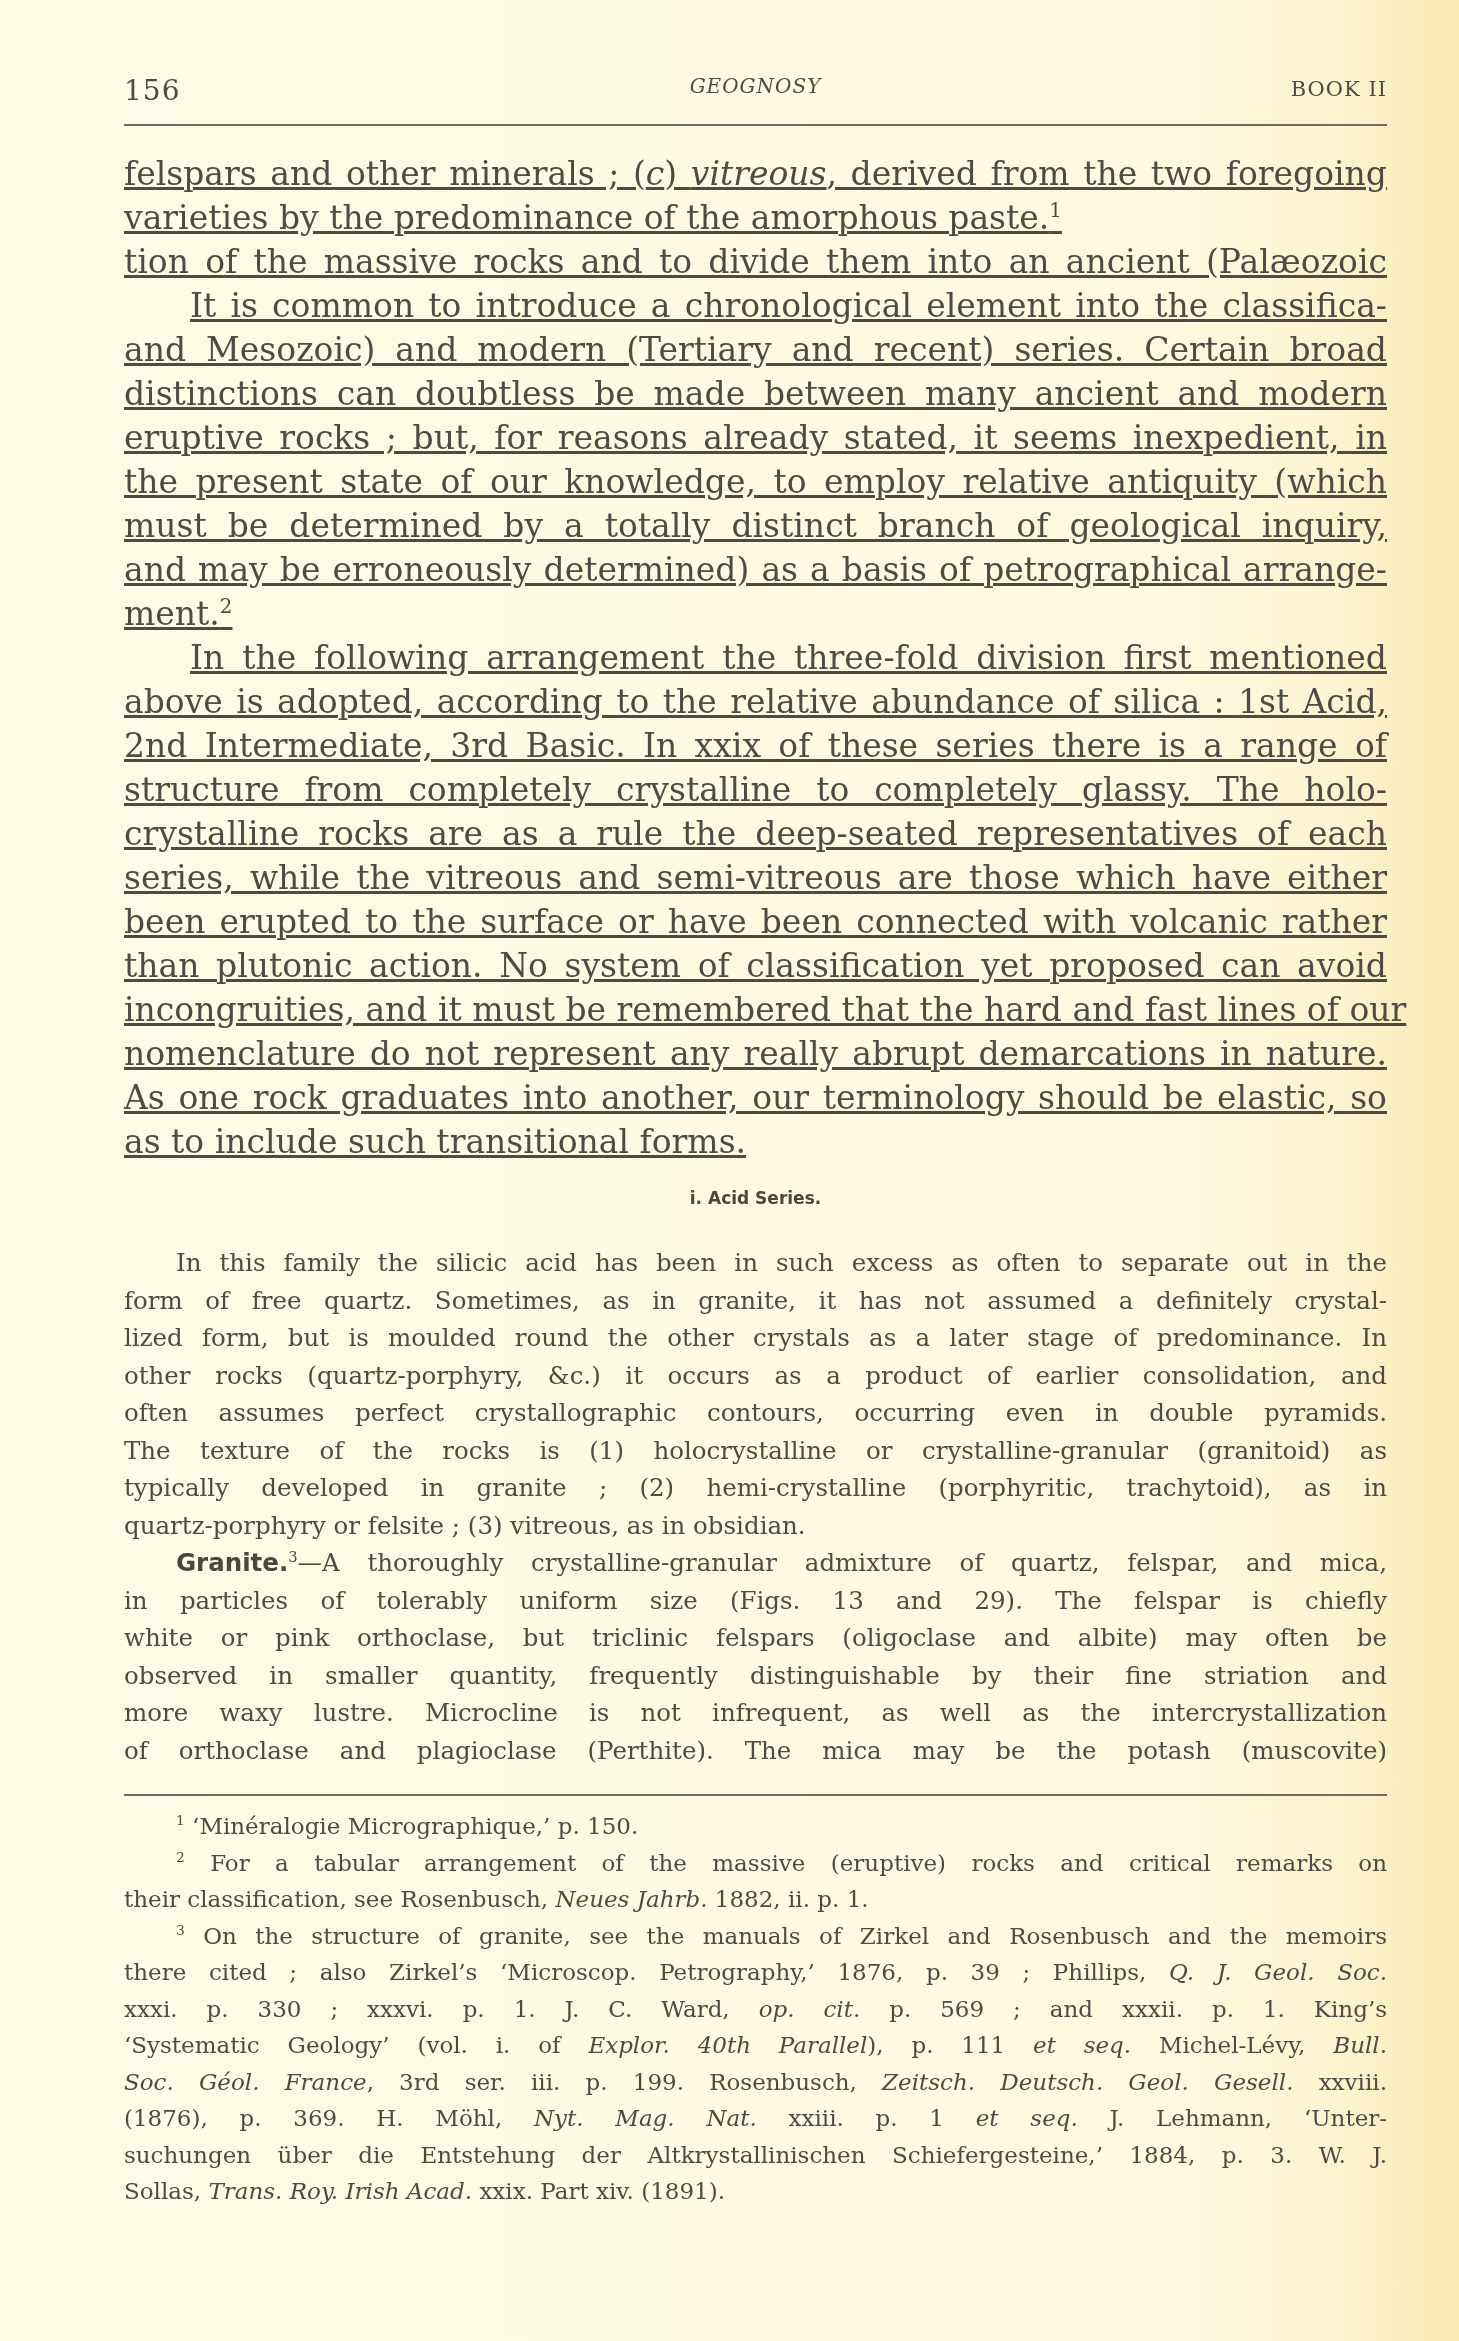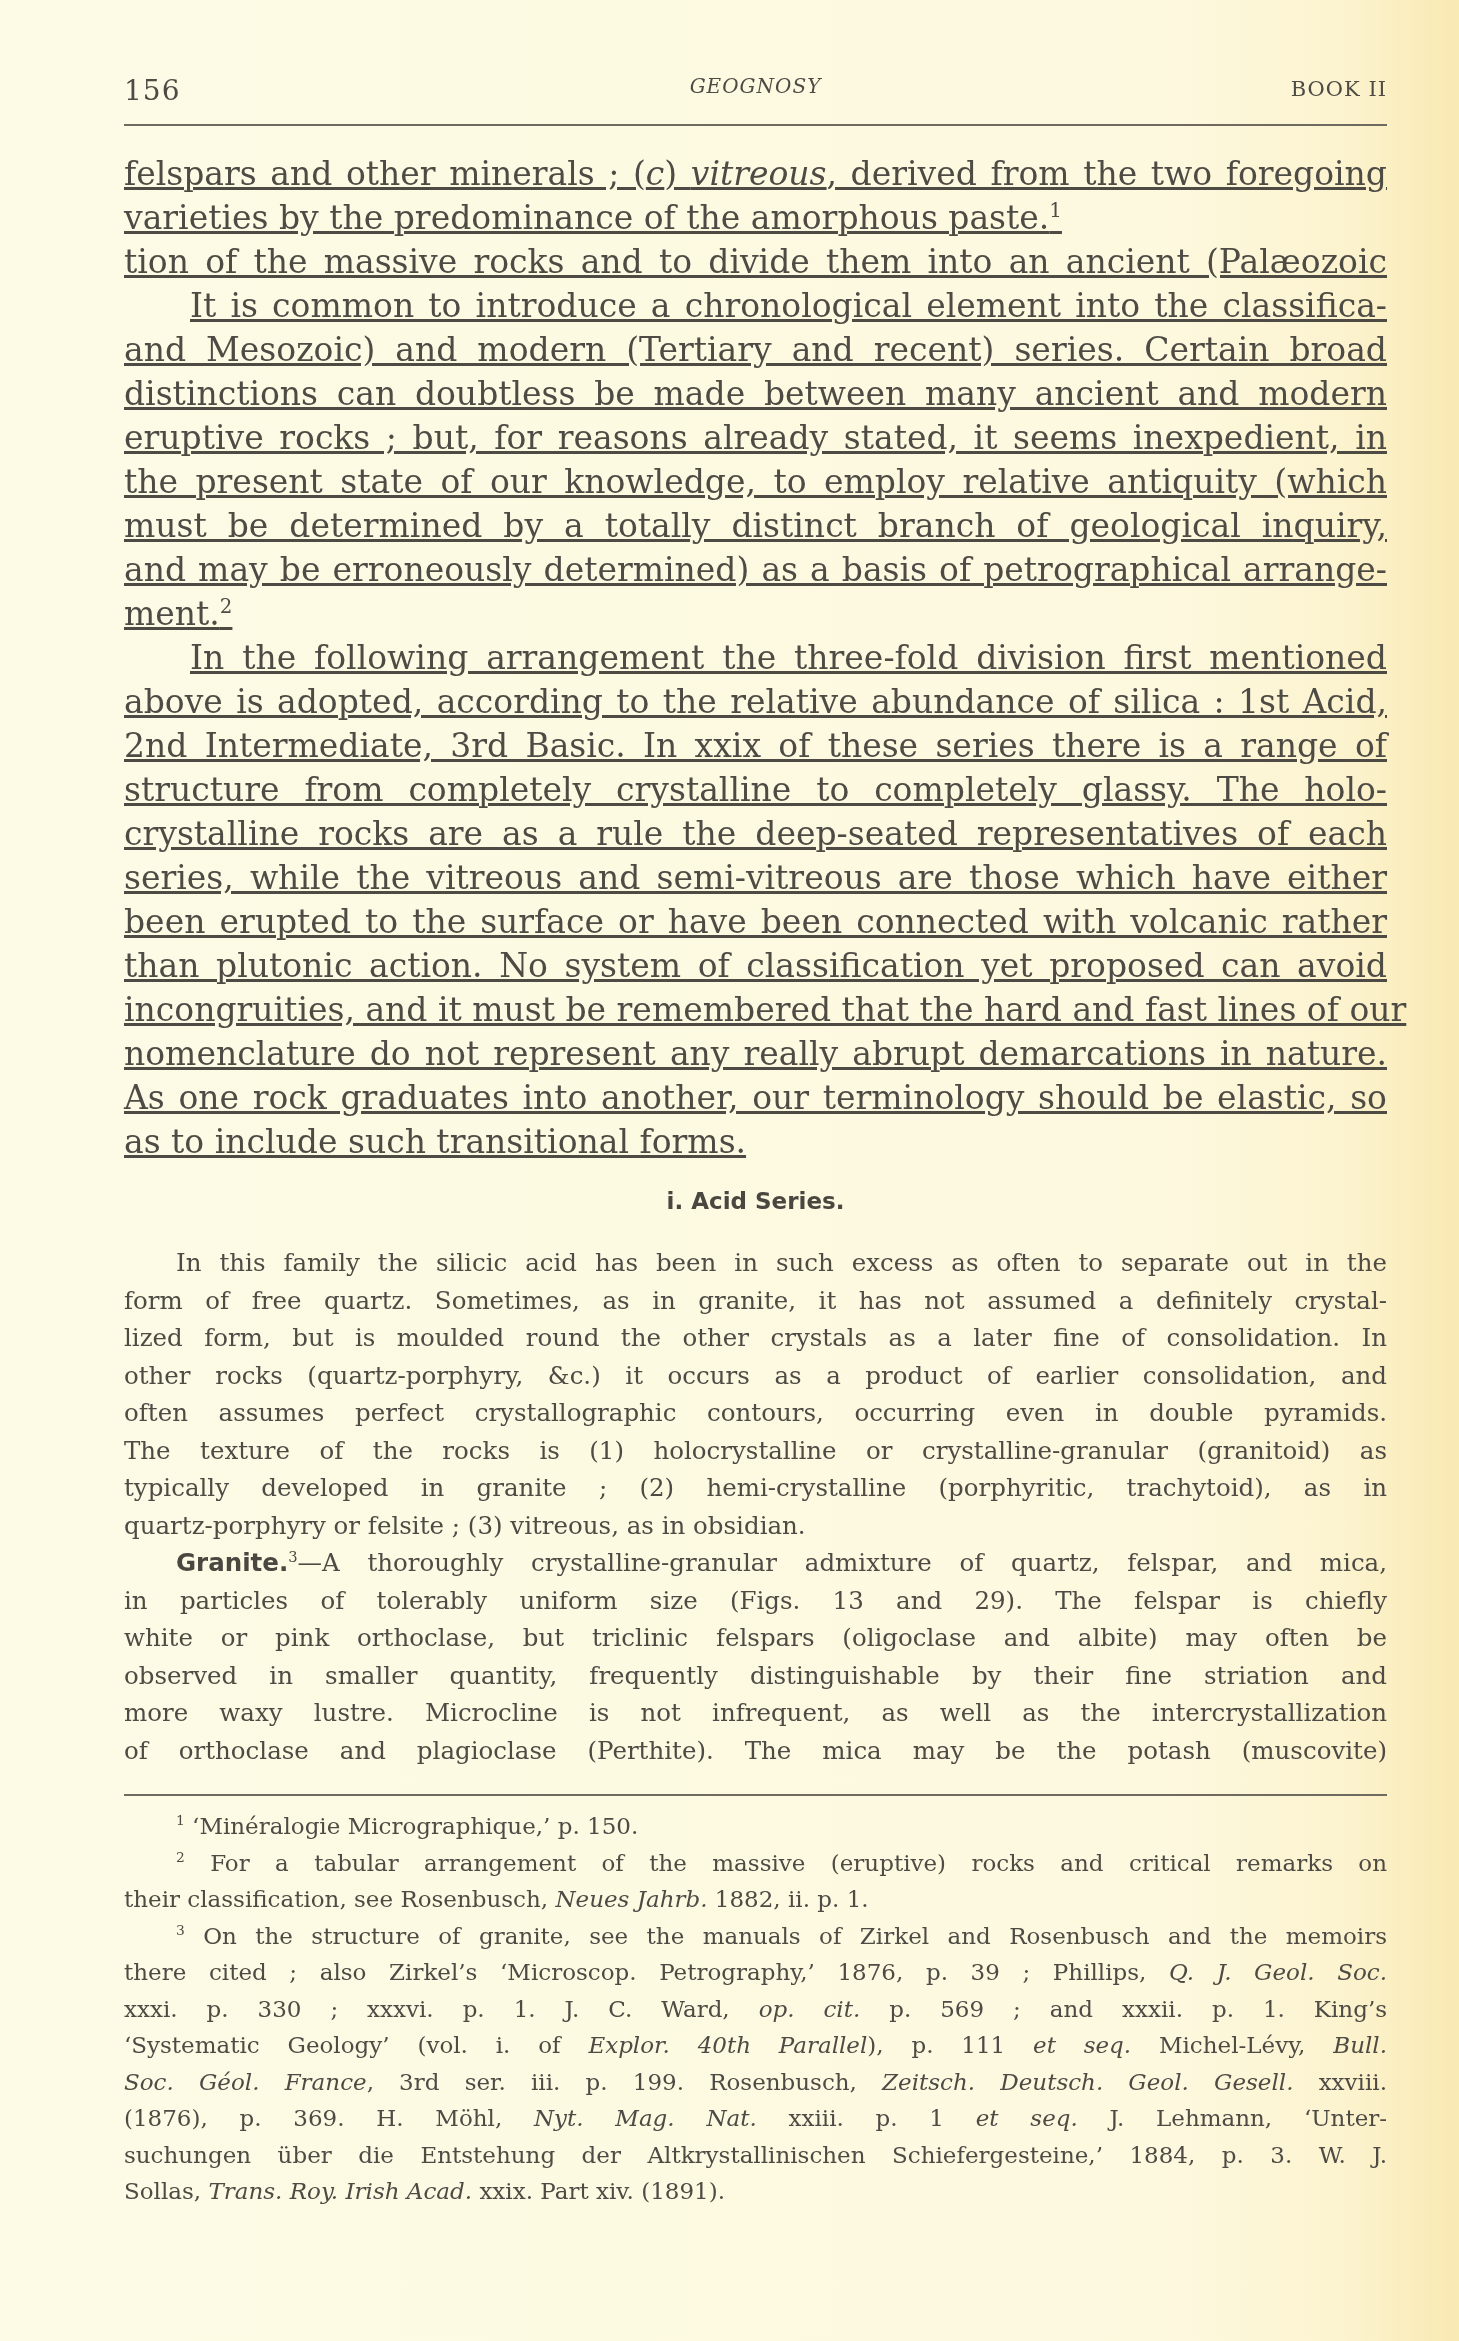--- a/index.html
+++ b/index.html
@@ -16,21 +16,21 @@
   .header .title { position: absolute; left: 0; right: 0; text-align: center; top: 0; font-size: 20px; font-style: italic; letter-spacing: 1px; }
   .header .book { position: absolute; right: 0; top: 3px; font-size: 21px; letter-spacing: 1px; }
   .hrule { position: absolute; left: 0; width: 1263px; height: 2px; background: #6e6a60; }
 
   .body-text { position: absolute; top: 152px; left: 0; width: 1263px; font-size: 33px; line-height: 44px; text-decoration: underline; }
   .ln { display: block; text-align: justify; text-align-last: justify; white-space: nowrap; height: 44px; }
   .ln.last { text-align-last: left; }
   .ln.indent { padding-left: 66px; }
   sup { font-size: 60%; line-height: 0; vertical-align: super; }
 
-  .section-head { position: absolute; top: 1188px; left: 0; width: 1263px; text-align: center; font-family: "DejaVu Sans", "Liberation Sans", sans-serif; font-weight: bold; font-size: 23px; color: #4a4640; }
+  .section-head { position: absolute; top: 1188px; left: 0; width: 1263px; text-align: center; font-family: "DejaVu Sans", "Liberation Sans", sans-serif; font-weight: bold; font-size: 17px; color: #4a4640; }
 
   .small-text { position: absolute; top: 1244px; left: 0; width: 1263px; font-size: 24.5px; line-height: 37.5px; }
   .small-text .ln { height: 37.5px; }
   .small-text .ln.indent { padding-left: 52px; }
   .bold-lead { font-family: "DejaVu Sans", "Liberation Sans", sans-serif; font-weight: bold; color: #4a4640; }
 
   .foot { position: absolute; top: 1808px; left: 0; width: 1263px; font-size: 23px; line-height: 36.5px; }
   .foot .ln { height: 36.5px; }
   .foot .ln.indent { padding-left: 52px; }
   i, .it { font-style: italic; }
@@ -74,21 +74,21 @@
     <span class="ln">nomenclature do not represent any really abrupt demarcations in nature.</span>
     <span class="ln">As one rock graduates into another, our terminology should be elastic, so</span>
     <span class="ln last">as to include such transitional forms.</span>
   </div>
 
   <div class="section-head">i. Acid Series.</div>
 
   <div class="small-text">
     <span class="ln indent">In this family the silicic acid has been in such excess as often to separate out in the</span>
     <span class="ln">form of free quartz.  Sometimes, as in granite, it has not assumed a definitely crystal-</span>
-    <span class="ln">lized form, but is moulded round the other crystals as a later fine of consolidation.  In</span>
+    <span class="ln">lized form, but is moulded round the other crystals as a later stage of predominance.  In</span>
     <span class="ln">other rocks (quartz-porphyry, &amp;c.) it occurs as a product of earlier consolidation, and</span>
     <span class="ln">often assumes perfect crystallographic contours, occurring even in double pyramids.</span>
     <span class="ln">The texture of the rocks is (1) holocrystalline or crystalline-granular (granitoid) as</span>
     <span class="ln">typically developed in granite ; (2) hemi-crystalline (porphyritic, trachytoid), as in</span>
     <span class="ln last">quartz-porphyry or felsite ; (3) vitreous, as in obsidian.</span>
 
     <span class="ln indent"><span class="bold-lead">Granite.</span><sup>3</sup><span>—A thoroughly crystalline-granular admixture of quartz, felspar, and mica,</span></span>
     <span class="ln">in particles of tolerably uniform size (Figs. 13 and 29).  The felspar is chiefly</span>
     <span class="ln">white or pink orthoclase, but triclinic felspars (oligoclase and albite) may often be</span>
     <span class="ln">observed in smaller quantity, frequently distinguishable by their fine striation and</span>

